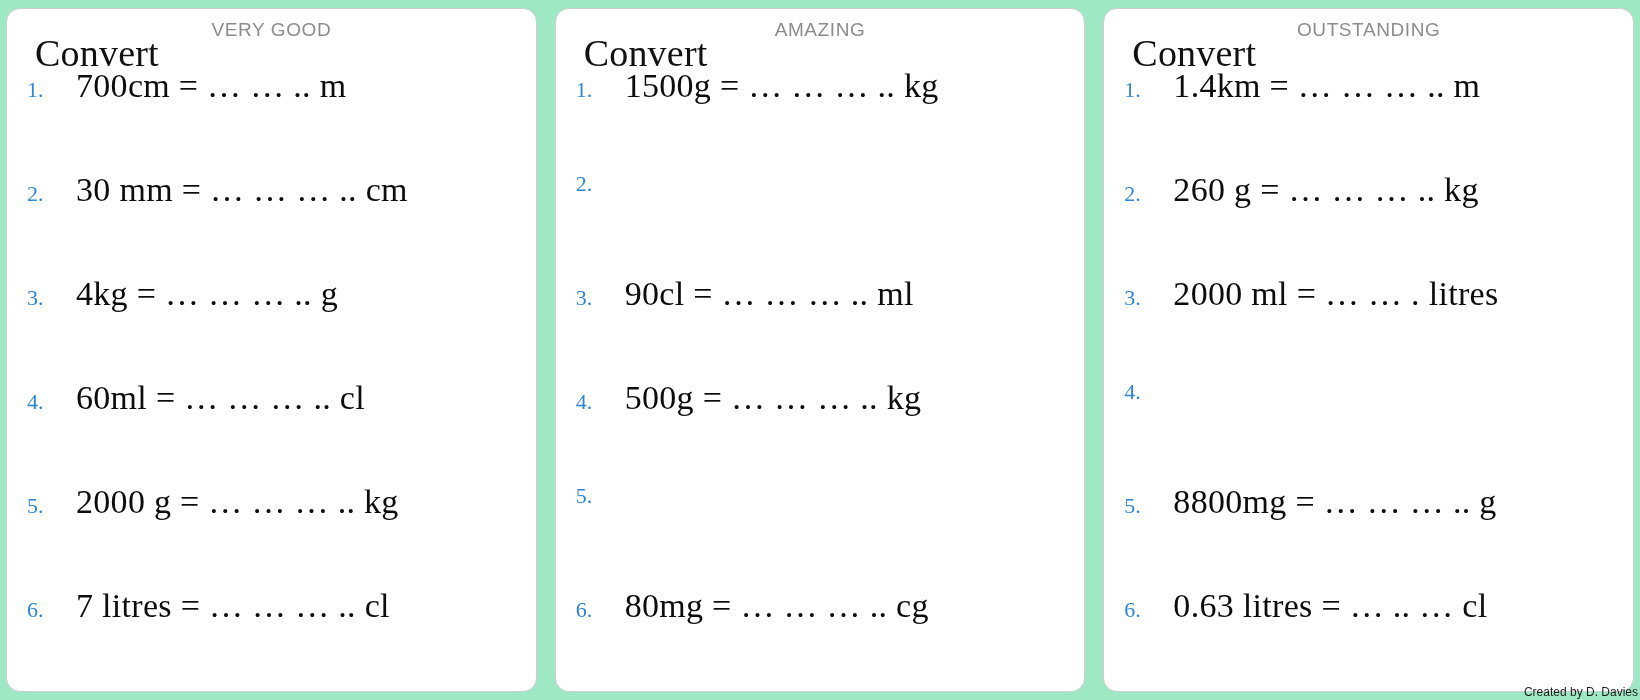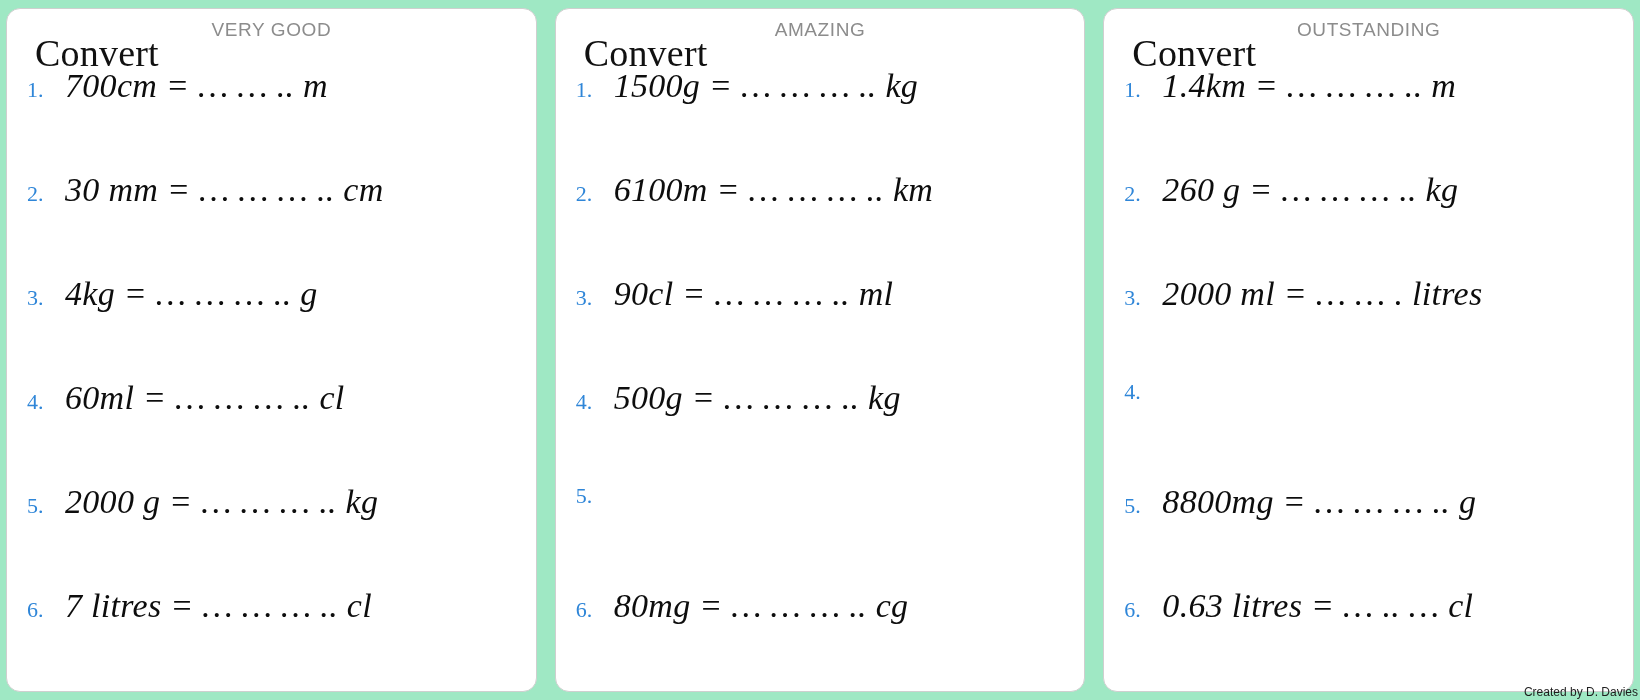--- a/index.html
+++ b/index.html
@@ -75,25 +75,25 @@
     width: 44px;
     flex: 0 0 44px;
     font-family: "Liberation Serif", serif;
     font-size: 22px;
     color: #2f86d8;
     padding-left: 6px;
     box-sizing: border-box;
   }
   .qtext {
     font-family: "Liberation Serif", serif;
-    font-style: italic;
     font-size: 34px;
     color: #0d0d0d;
     white-space: nowrap;
     letter-spacing: 0.3px;
+    margin-left: 11px;
   }
   .credit {
     position: absolute;
     right: 2px;
     bottom: 1px;
     font-family: "Liberation Sans", sans-serif;
     font-size: 12px;
     color: #1d1d1d;
   }
 </style>
@@ -140,21 +140,20 @@
       <div class="rating">AMAZING</div>
       <div class="title">Convert</div>
     </div>
     <ul class="qlist">
       <li class="qrow">
         <span class="qnum">1.</span>
         <span class="qtext">1500g =  … … … .. kg</span>
       </li>
       <li class="qrow">
         <span class="qnum">2.</span>
-        <span class="qtext">6100m =  … … … .. km</span>
       </li>
       <li class="qrow">
         <span class="qnum">3.</span>
         <span class="qtext">90cl =  … … … .. ml</span>
       </li>
       <li class="qrow">
         <span class="qnum">4.</span>
         <span class="qtext">500g =  … … … .. kg</span>
       </li>
       <li class="qrow">

